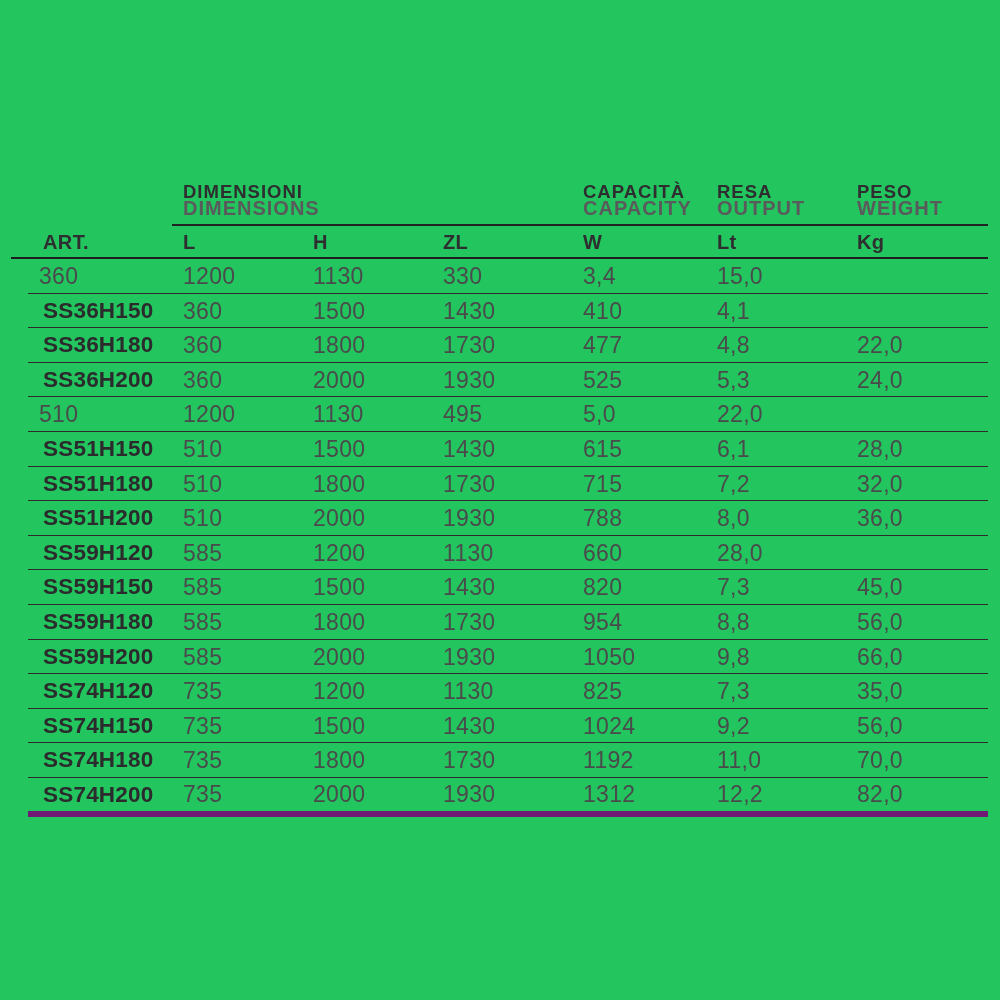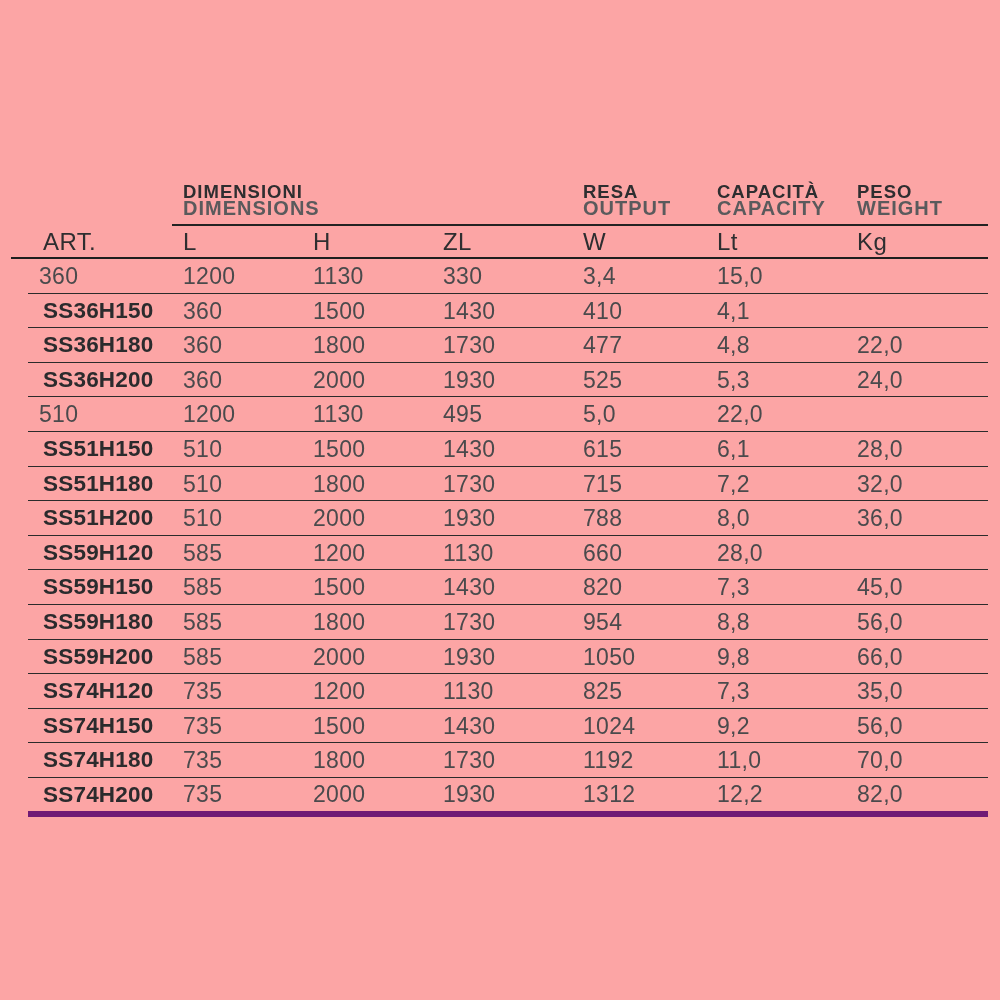--- a/index.html
+++ b/index.html
@@ -1,19 +1,19 @@
 <!DOCTYPE html>
 <html><head>
 <meta charset="utf-8">
 <style>
   html,body{margin:0;padding:0;background:#ffffff;}
   .page{
     position:relative;
     width:1000px;height:1000px;
-    background:#fca5a5;
+    background:#22c55e;
     font-family:"Liberation Sans", sans-serif;
     overflow:hidden;
   }
   .tbl{position:absolute;left:11px;top:170px;width:977px;}
 
   
   .group-row{
     display:grid;
     grid-template-columns:161px 400px 134px 140px 142px;
     align-items:end;
@@ -25,21 +25,21 @@
   .group-cell.spacer{border-bottom:none;}
   .gt{font-size:18.5px;line-height:16px;font-weight:700;letter-spacing:1px;color:#2e2e30;}
   .gs{font-size:20px;line-height:16px;font-weight:700;letter-spacing:1px;color:#5a5a5c;}
 
   
   .units-row{
     display:grid;
     grid-template-columns:161px 130px 130px 140px 134px 140px 142px;
     height:31px;line-height:32px;
     border-bottom:2.5px solid #1e1e1e;
-    font-size:24px;font-weight:400;color:#2e2e30;letter-spacing:0.4px;
+    font-size:20px;font-weight:700;color:#2e2e30;letter-spacing:0.4px;
   }
   .units-row .ucell{padding-left:11px;}
   .units-row .ucell.art{padding-left:32px;}
 
   
   .data-row{
     display:grid;
     grid-template-columns:144px 130px 130px 140px 134px 140px 142px;
     margin-left:17px;
     height:33.6px;line-height:34px;
@@ -60,26 +60,26 @@
 <div class="page">
   <div class="tbl">
 
     <div class="group-row">
       <div class="group-cell spacer"></div>
       <div class="group-cell">
         <div class="gt">DIMENSIONI</div>
         <div class="gs">DIMENSIONS</div>
       </div>
       <div class="group-cell">
+        <div class="gt">CAPACITÀ</div>
+        <div class="gs">CAPACITY</div>
+      </div>
+      <div class="group-cell">
         <div class="gt">RESA</div>
         <div class="gs">OUTPUT</div>
-      </div>
-      <div class="group-cell">
-        <div class="gt">CAPACITÀ</div>
-        <div class="gs">CAPACITY</div>
       </div>
       <div class="group-cell">
         <div class="gt">PESO</div>
         <div class="gs">WEIGHT</div>
       </div>
     </div>
 
     <div class="units-row">
       <div class="ucell art">ART.</div>
       <div class="ucell">L</div>

